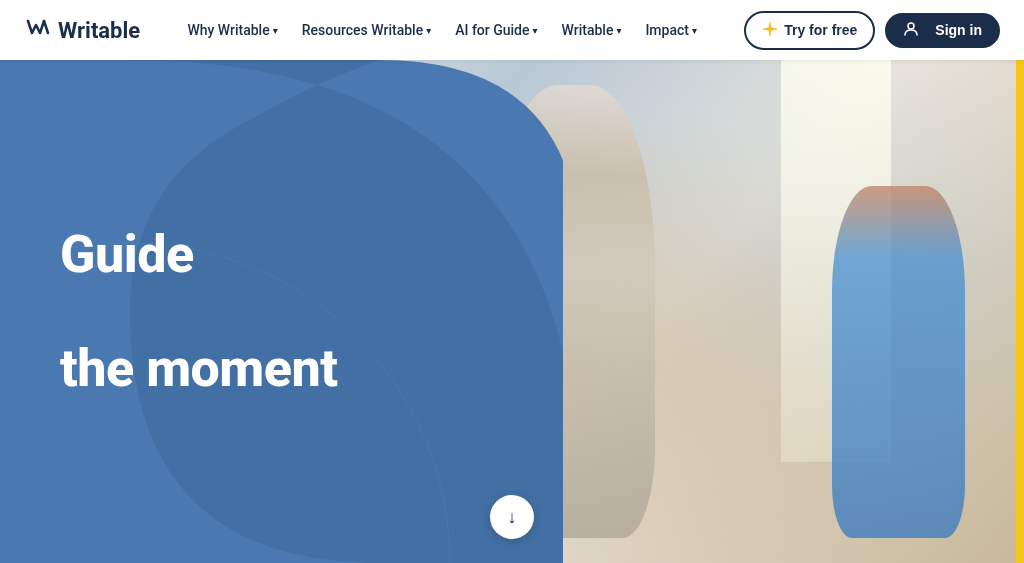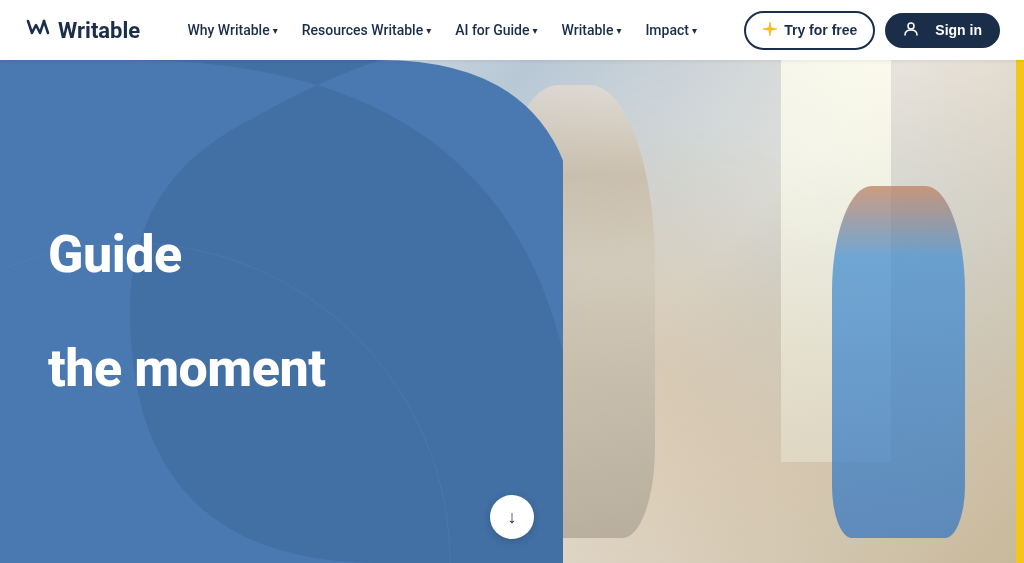--- a/index.html
+++ b/index.html
@@ -198,21 +198,21 @@
       position: absolute;
       left: 0;
       top: 0;
       width: 100%;
       height: 100%;
     }
 
     
     .hero-text {
       position: absolute;
-      left: 48px;
+      left: 60px;
       top: 50%;
       transform: translateY(-50%);
       z-index: 10;
       max-width: 340px;
     }
 
     .hero-title {
       font-size: 52px;
       font-weight: 800;
       color: #fff;

